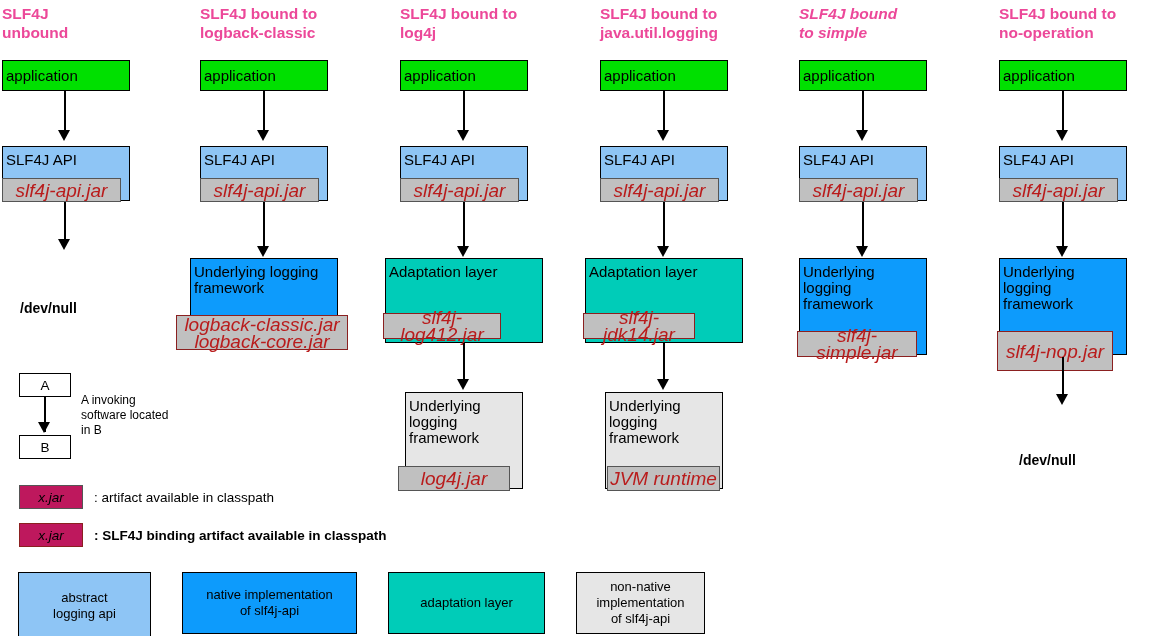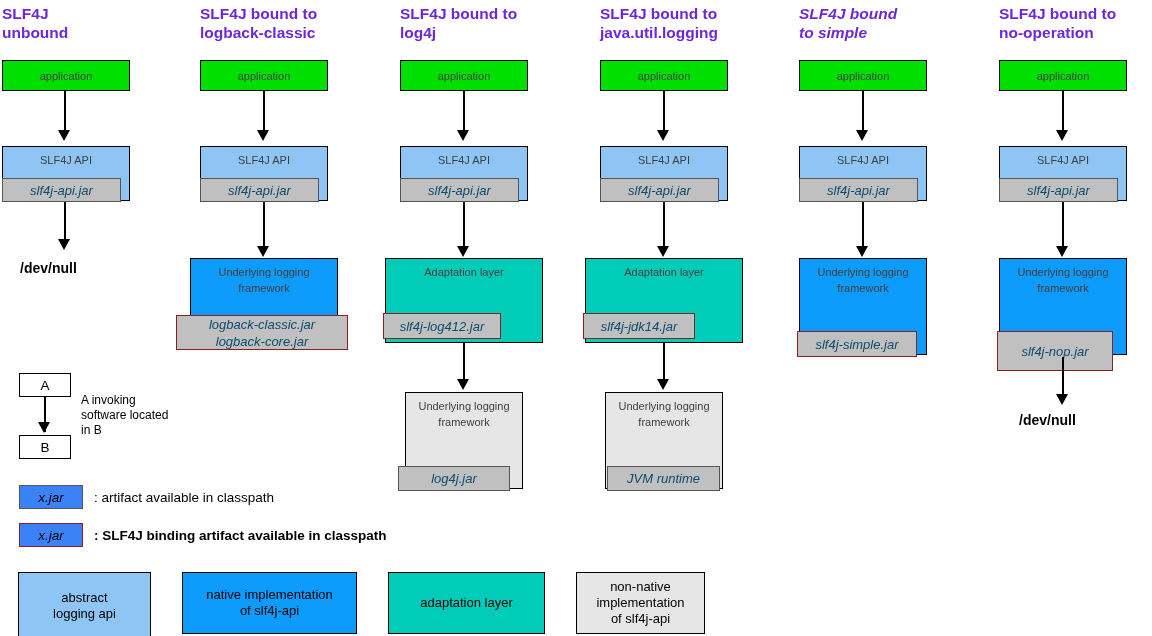--- a/index.html
+++ b/index.html
@@ -3,66 +3,67 @@
 <meta charset="utf-8">
 <style>
   html,body{margin:0;padding:0;}
   body{
     width:1152px;height:636px;background:#ffffff;position:relative;
     font-family:"Liberation Sans","DejaVu Sans",sans-serif;
     -webkit-font-smoothing:antialiased;
   }
   .col-title{
     position:absolute;font-weight:bold;font-size:15.5px;line-height:19px;
-    color:#6d28d9;white-space:pre-line;
+    color:#ec4899;white-space:pre-line;
   }
   .box{
     position:absolute;border:1.5px solid #000;box-sizing:border-box;
-    font-size:11px;line-height:16px;color:#404040;text-align:center;
+    font-size:15px;line-height:16px;color:#000000;text-align:left;
   }
   .box .cap{
     position:absolute;left:0;right:0;top:50%;transform:translateY(-50%);
     padding:0 3px;
   }
   .box.top-cap .cap{top:auto;transform:none;padding-top:5px;}
   .green{background:#00e000;}
   .lightblue{background:#8ec5f5;}
   .darkblue{background:#0d9bfc;}
   .teal{background:#00ccb8;}
   .gray-box{background:#e6e6e6;}
   .jar{
     position:absolute;box-sizing:border-box;background:#c0c0c0;
-    border:1.5px solid #555555;font-style:italic;font-size:13px;
-    line-height:17px;color:#0c4a6e;text-align:center;
+    border:1.5px solid #555555;font-style:italic;font-size:19px;
+    line-height:17px;color:#b91c1c;text-align:center;
     display:flex;align-items:center;justify-content:center;flex-direction:column;
   }
   .jar.binding{border:1.5px solid #8b2020;}
   .arrow-line{position:absolute;width:1.5px;background:#000;}
   .arrow-head{
     position:absolute;width:0;height:0;
     border-left:6.5px solid transparent;border-right:6.5px solid transparent;
     border-top:11px solid #000;
   }
   .devnull{
     position:absolute;font-weight:bold;font-size:14px;color:#000;
     white-space:nowrap;
+    margin-top:40px;
   }
   .legend-text{
     position:absolute;font-size:12px;line-height:15px;color:#000;
     white-space:pre-line;
   }
   .legend-text.big{font-size:13.5px;line-height:17px;white-space:nowrap;}
   .legend-swatch{
     position:absolute;border:1.5px solid #000;box-sizing:border-box;
     font-size:13px;line-height:16px;color:#000;
     display:flex;align-items:center;justify-content:center;text-align:center;
     white-space:pre-line;
   }
   .legend-jar{
-    position:absolute;box-sizing:border-box;background:#3b82f6;
+    position:absolute;box-sizing:border-box;background:#be185d;
     border:1.5px solid #555555;font-style:italic;font-size:13.5px;
     color:#000;display:flex;align-items:center;justify-content:center;
   }
   .legend-jar.binding{border:1.5px solid #8b2020;}
   .legend-ab{
     position:absolute;box-sizing:border-box;background:#fff;border:1.5px solid #000;
     font-size:13.5px;color:#000;display:flex;align-items:center;justify-content:center;
   }
 </style>
 </head>

